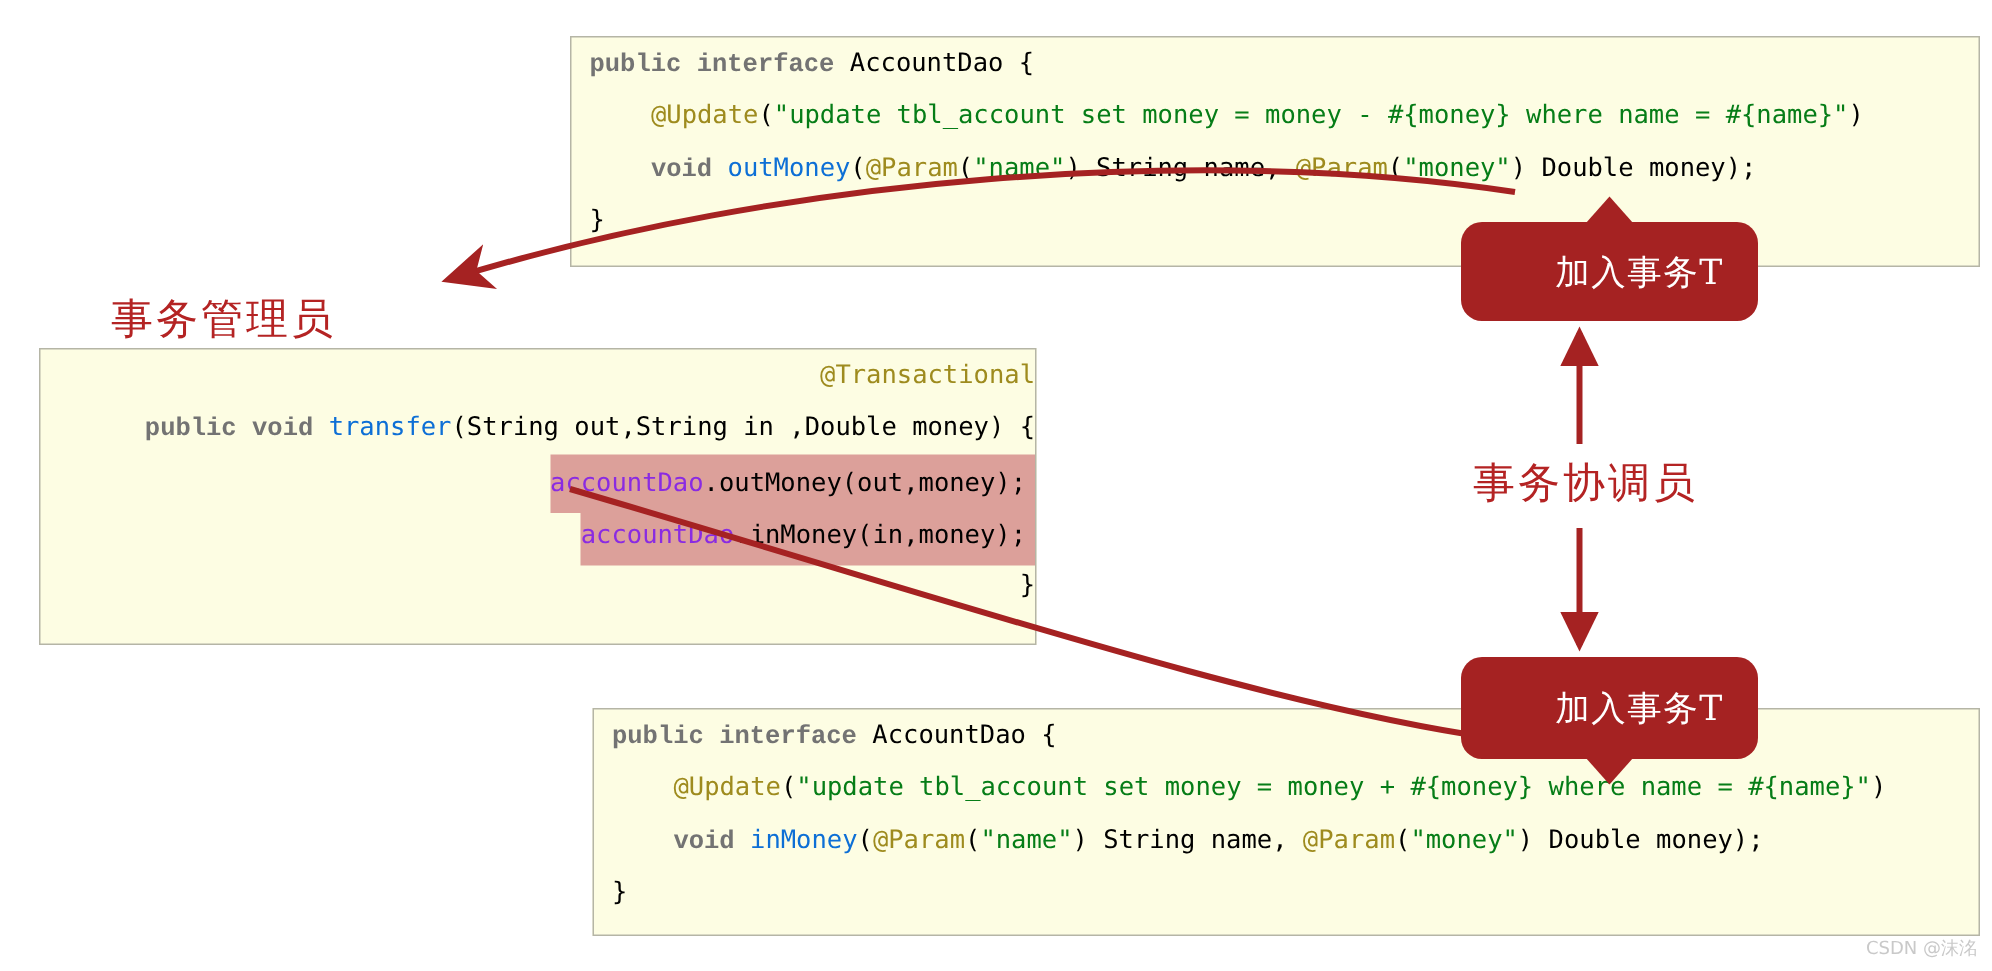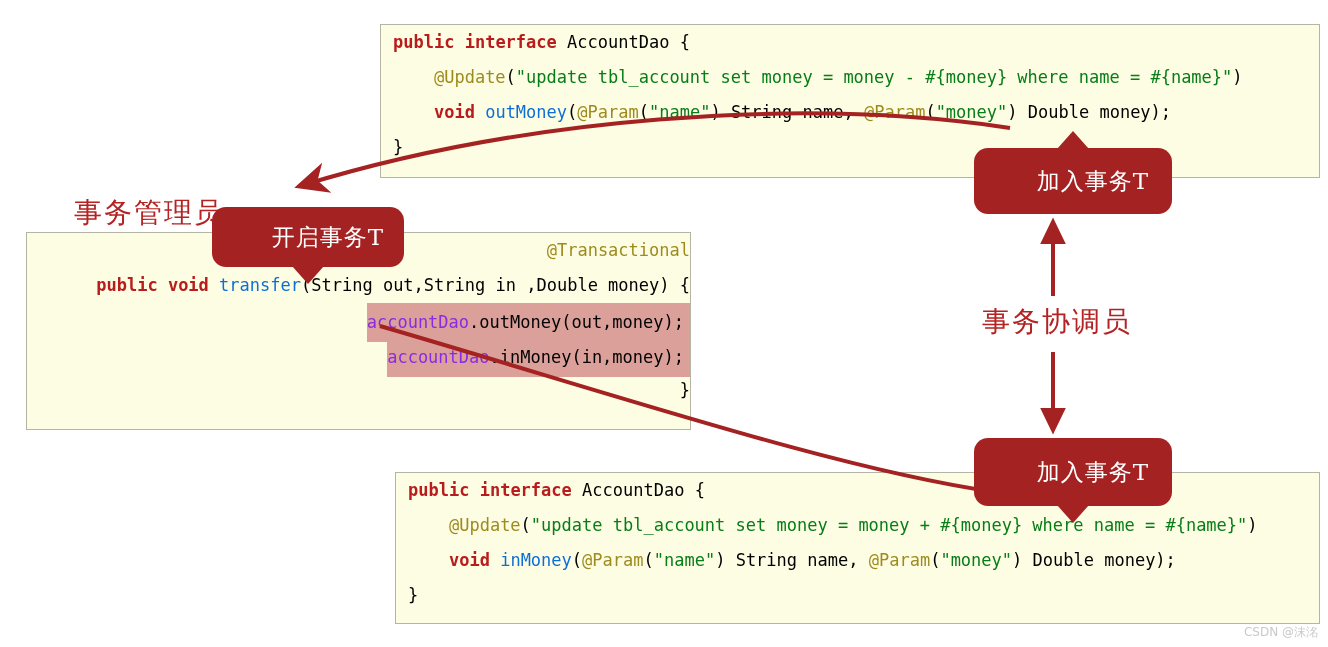--- a/index.html
+++ b/index.html
@@ -39,21 +39,21 @@
     height: 35px;
     padding-left: 12px;
     white-space: pre;
   }
 
   #code-top    { left: 380px;  top: 24px;  width: 940px; height: 154px; }
   #code-mid    { left: 26px;   top: 232px; width: 665px; height: 198px; text-align: right; }
   #code-bottom { left: 395px;  top: 472px; width: 925px; height: 152px; }
 
   
-  .kw      { color: #b91c1c; font-weight: bold; }
+  .kw      { color: #737373; font-weight: bold; font-family: Liberation Mono, monospace; }
   .type    { color: #000000; }
   .meth    { color: #0d6fd6; }
   .anno    { color: #9e8b1e; }
   .str     { color: #067d17; }
   .punct   { color: #000000; }
   .purple  { color: #8a2be2; }
   .hl-line {
     display: inline-block;
     background: #dca09a;
     padding: 2px 6px 2px 0;
@@ -161,24 +161,20 @@
   <div class="code-block" id="code-top"><div class="line"><span><span class="kw">public</span><span class="punct"> </span><span class="kw">interface</span><span class="punct"> </span><span class="type">AccountDao</span><span class="punct"> {</span></span></div><div class="line"><span>    </span><span><span class="anno">@Update</span><span class="punct">(</span><span class="str">"update tbl_account set money = money - #{money} where name = #{name}"</span><span class="punct">)</span></span></div><div class="line"><span>    </span><span><span class="kw">void</span><span class="punct"> </span><span class="meth">outMoney</span><span class="punct">(</span><span class="anno">@Param</span><span class="punct">(</span><span class="str">"name"</span><span class="punct">) </span><span class="type">String</span><span class="punct"> name, </span><span class="anno">@Param</span><span class="punct">(</span><span class="str">"money"</span><span class="punct">) </span><span class="type">Double</span><span class="punct"> money);</span></span></div><div class="line"><span><span class="punct">}</span></span></div></div>
 
   <div class="code-block" id="code-mid"><div class="line"><span><span class="anno">@Transactional</span></span></div><div class="line"><span><span class="kw">public</span><span class="punct"> </span><span class="kw">void</span><span class="punct"> </span><span class="meth">transfer</span><span class="punct">(</span><span class="type">String</span><span class="punct"> out,</span><span class="type">String</span><span class="punct"> in ,</span><span class="type">Double</span><span class="punct"> money) {</span></span></div><div class="line"><span>    </span><span class="hl-line"><span class="purple">accountDao</span><span class="punct">.outMoney(out,money);</span></span></div><div class="line"><span>    </span><span class="hl-line"><span class="purple">accountDao</span><span class="punct">.inMoney(in,money);</span></span></div><div class="line"><span><span class="punct">}</span></span></div></div>
 
   <div class="code-block" id="code-bottom"><div class="line"><span><span class="kw">public</span><span class="punct"> </span><span class="kw">interface</span><span class="punct"> </span><span class="type">AccountDao</span><span class="punct"> {</span></span></div><div class="line"><span>    </span><span><span class="anno">@Update</span><span class="punct">(</span><span class="str">"update tbl_account set money = money + #{money} where name = #{name}"</span><span class="punct">)</span></span></div><div class="line"><span>    </span><span><span class="kw">void</span><span class="punct"> </span><span class="meth">inMoney</span><span class="punct">(</span><span class="anno">@Param</span><span class="punct">(</span><span class="str">"name"</span><span class="punct">) </span><span class="type">String</span><span class="punct"> name, </span><span class="anno">@Param</span><span class="punct">(</span><span class="str">"money"</span><span class="punct">) </span><span class="type">Double</span><span class="punct"> money);</span></span></div><div class="line"><span><span class="punct">}</span></span></div></div>
 
   <div class="red-label" id="label-manager">事务管理员</div>
 
   <div class="red-label" id="label-coordinator">事务协调员</div>
 
-  <div class="badge" id="badge-start">
-    <span>开启事务T</span>
-    <span class="tail tail-down"></span>
-  </div>
 
   <div class="badge" id="badge-join-1">
     <span>加入事务T</span>
     <span class="tail tail-up"></span>
   </div>
 
   <div class="badge" id="badge-join-2">
     <span>加入事务T</span>
     <span class="tail tail-down"></span>
   </div>

